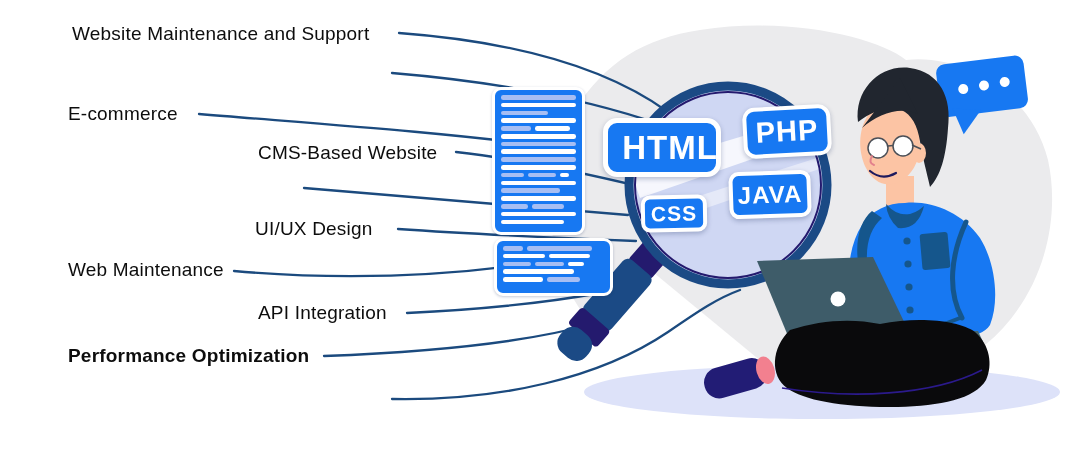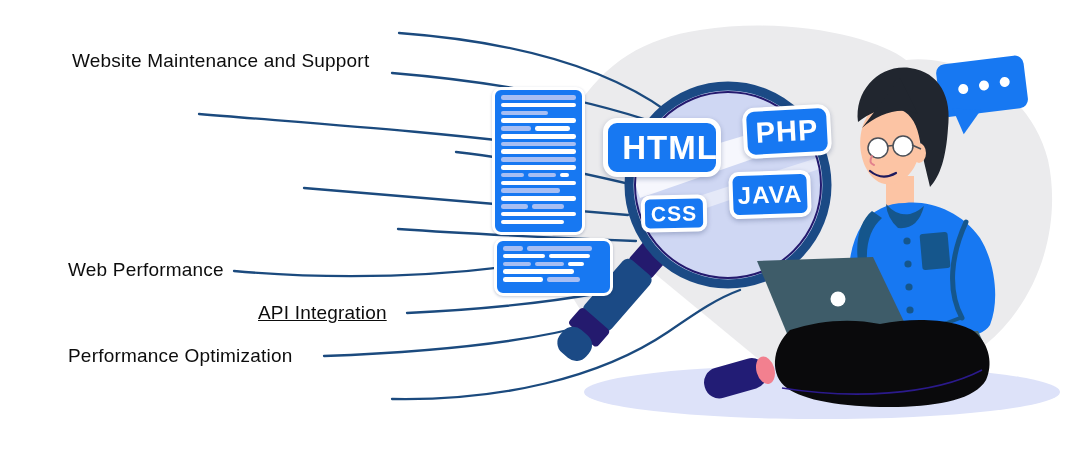--- a/index.html
+++ b/index.html
@@ -6,25 +6,25 @@
   .canvas{
     position:relative;width:1081px;height:451px;overflow:hidden;background:#fff;
     font-family:"Liberation Sans",sans-serif;
   }
   .scene{position:absolute;inset:0;z-index:0;}
   
   .svc{
     position:absolute;z-index:3;white-space:nowrap;
     font-size:19px;font-weight:500;color:#0d0d0d;letter-spacing:.2px;
   }
-  .r1{left:72px;top:23px;margin-top:27px;}  .r2{left:258px;top:62px;}
+  .r1{left:72px;top:23px;}  .r2{left:258px;top:62px;}
   .r3{left:68px;top:103px;} .r4{left:258px;top:142px;}
   .r5{left:68px;top:177px;} .r6{left:255px;top:218px;}
-  .r7{left:68px;top:259px;} .r8{left:258px;top:302px;text-decoration:underline;}
-  .r9{left:68px;top:345px;} .r10{left:255px;top:388px;}
+  .r7{left:68px;top:259px;} .r8{left:258px;top:302px;}
+  .r9{left:68px;top:345px;font-weight:bold;} .r10{left:255px;top:388px;}
   
   .codeblock{
     position:absolute;z-index:2;background:#1778F2;border:3px solid #fff;
     border-radius:9px;box-sizing:border-box;padding:5px 6px;
     box-shadow:0 1px 3px rgba(20,40,90,.25);
   }
   .cb-large{left:492px;top:87px;width:93px;height:148px;}
   .cb-small{left:494px;top:238px;width:119px;height:58px;}
   .crow{display:flex;gap:4px;height:4.6px;margin-bottom:3.2px;}
   .cseg{height:100%;border-radius:2.3px;flex:0 0 auto;}
@@ -186,21 +186,24 @@
         C 920,316 960,321 975,332
         C 990,345 993,365 986,380
         C 975,399 940,406 898,407
         C 848,408 804,401 787,388
         C 770,376 771,348 790,330 Z"></path>
       <path fill="none" stroke="#2B1A8C" stroke-width="1.6" d="M 782,388 C 850,399 932,396 982,370"></path>
     </g>
   </svg>
 
   <div class="svc r1">Website Maintenance and Support</div>
-  <div class="svc r7">Web Performance</div>
+  <div class="svc r3">E-commerce</div>
+  <div class="svc r4">CMS-Based Website</div>
+  <div class="svc r6">UI/UX Design</div>
+  <div class="svc r7">Web Maintenance</div>
   <div class="svc r8">API Integration</div>
   <div class="svc r9">Performance Optimization</div>
 
   <div class="codeblock cb-large">
       <div class="crow">
         <span class="cseg c-l" style="width: 100%;"></span>
       </div>
       <div class="crow">
         <span class="cseg c-w" style="width: 100%;"></span>
       </div>

